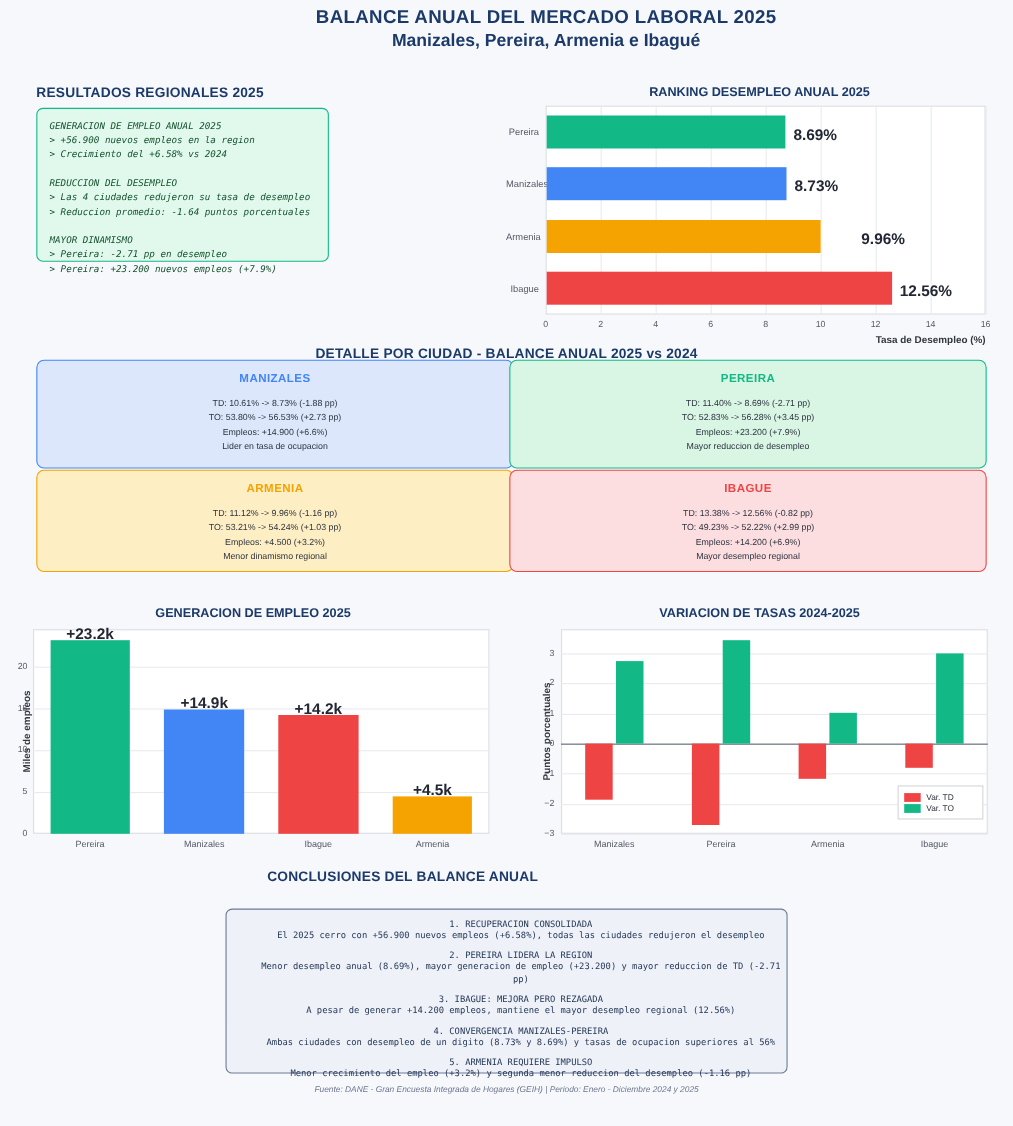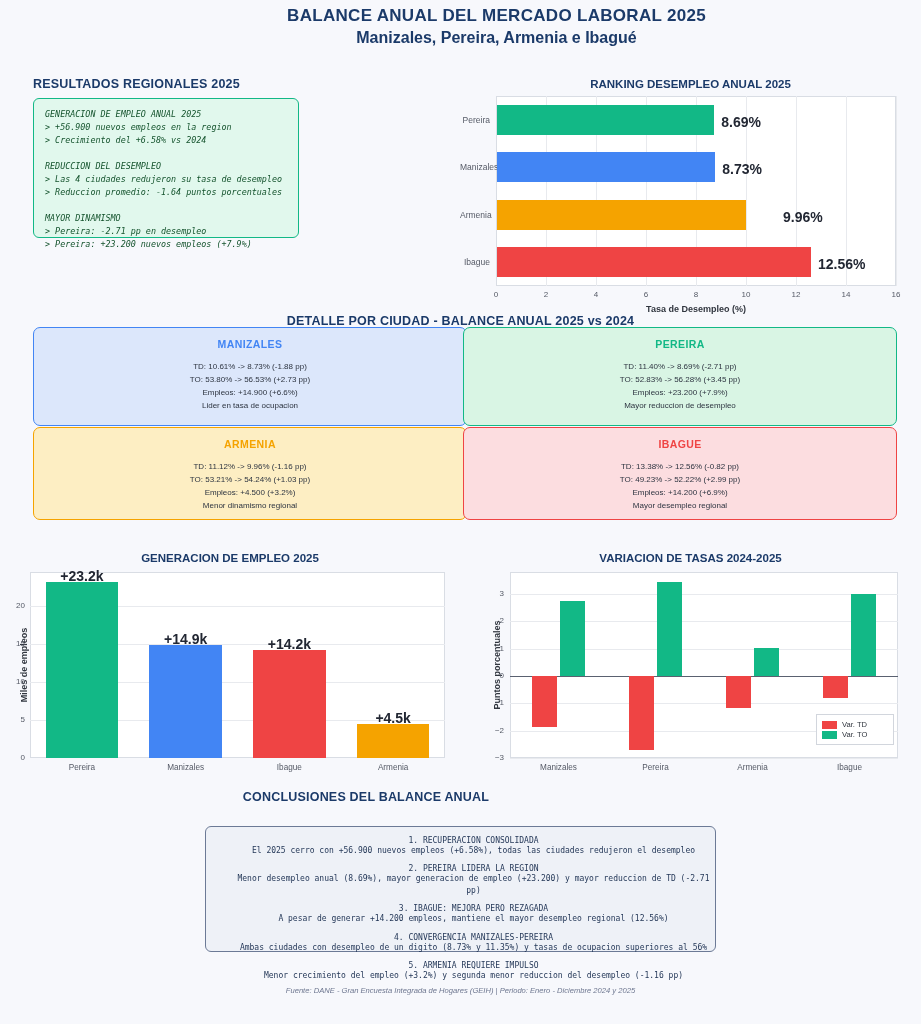--- a/index.html
+++ b/index.html
@@ -42,21 +42,21 @@
   .bar-label{position:absolute;font-size:14px;font-weight:bold;color:#222733;white-space:nowrap;}
 
   
   .card{position:absolute;box-sizing:border-box;border-radius:7px;border-width:1.4px;border-style:solid;text-align:center;}
   .card .card-title{font-size:10.5px;font-weight:bold;letter-spacing:.4px;margin-top:10px;}
   .card .card-line{font-size:8px;color:#2d3440;line-height:1.62;}
   .card .card-body{margin-top:11px;}
 
   
   #concl-box{
-    position:absolute;left:205px;top:826px;width:511px;height:126px;
+    position:absolute;left:205px;top:826px;width:511px;height:150px;
     background:#eef1f7;border:1.4px solid #6c7a96;border-radius:6px;
     box-sizing:border-box;
     padding-left:26px;
   }
   #concl-box .cl{
     font-family:"DejaVu Sans Mono", monospace;font-size:8px;line-height:1.52;
     color:#1f3354;text-align:center;
   }
   #concl-box .ch{font-family:"DejaVu Sans Mono", monospace;font-size:8px;color:#1f3354;text-align:center;}
   #concl-inner{padding-top:9px;}
@@ -92,21 +92,21 @@
 &gt; Reduccion promedio: -1.64 puntos porcentuales
 
 MAYOR DINAMISMO
 &gt; Pereira: -2.71 pp en desempleo
 &gt; Pereira: +23.200 nuevos empleos (+7.9%)</div>
 </div>
 
 <div class="panel" id="ranking-panel" style="left:460px;top:74px;width:461px;height:236px;">
   <div class="chart-title" style="top:4px;">RANKING DESEMPLEO ANUAL 2025</div>
   <div class="plot" id="ranking-plot" style="left:36px;top:22px;width:400px;height:190px;"></div>
-  <div class="axlabel" id="ranking-xlabel" style="left:36px;top:230px;width:400px;text-align:center;">Tasa de Desempleo (%)</div>
+  <div class="axlabel" id="ranking-xlabel" style="left:36px;top:230px;width:400px;text-align:right;">Tasa de Desempleo (%)</div>
 <div class="tick" style="left:22px;top:216px;width:28px;text-align:center;">0</div>
     <div class="gridline" style="left:86px;top:22px;width:1px;height:190px;"></div>
     <div class="tick" style="left:72px;top:216px;width:28px;text-align:center;">2</div>
     <div class="gridline" style="left:136px;top:22px;width:1px;height:190px;"></div>
     <div class="tick" style="left:122px;top:216px;width:28px;text-align:center;">4</div>
     <div class="gridline" style="left:186px;top:22px;width:1px;height:190px;"></div>
     <div class="tick" style="left:172px;top:216px;width:28px;text-align:center;">6</div>
     <div class="gridline" style="left:236px;top:22px;width:1px;height:190px;"></div>
     <div class="tick" style="left:222px;top:216px;width:28px;text-align:center;">8</div>
     <div class="gridline" style="left:286px;top:22px;width:1px;height:190px;"></div>
@@ -252,21 +252,21 @@
       <div class="concl-group">
         <div class="ch">2. PEREIRA LIDERA LA REGION</div>
         <div class="cl">Menor desempleo anual (8.69%), mayor generacion de empleo (+23.200) y mayor reduccion de TD (-2.71 pp)</div>
       </div>
       <div class="concl-group">
         <div class="ch">3. IBAGUE: MEJORA PERO REZAGADA</div>
         <div class="cl">A pesar de generar +14.200 empleos, mantiene el mayor desempleo regional (12.56%)</div>
       </div>
       <div class="concl-group">
         <div class="ch">4. CONVERGENCIA MANIZALES-PEREIRA</div>
-        <div class="cl">Ambas ciudades con desempleo de un digito (8.73% y 11.35%) y tasas de ocupacion superiores al 56%</div>
+        <div class="cl">Ambas ciudades con desempleo de un digito (8.73% y 8.69%) y tasas de ocupacion superiores al 56%</div>
       </div>
       <div class="concl-group">
         <div class="ch">5. ARMENIA REQUIERE IMPULSO</div>
         <div class="cl">Menor crecimiento del empleo (+3.2%) y segunda menor reduccion del desempleo (-1.16 pp)</div>
       </div>
     </div>
 </div>
 
 <div id="footer">Fuente: DANE - Gran Encuesta Integrada de Hogares (GEIH) | Periodo: Enero - Diciembre 2024 y 2025</div>
 

